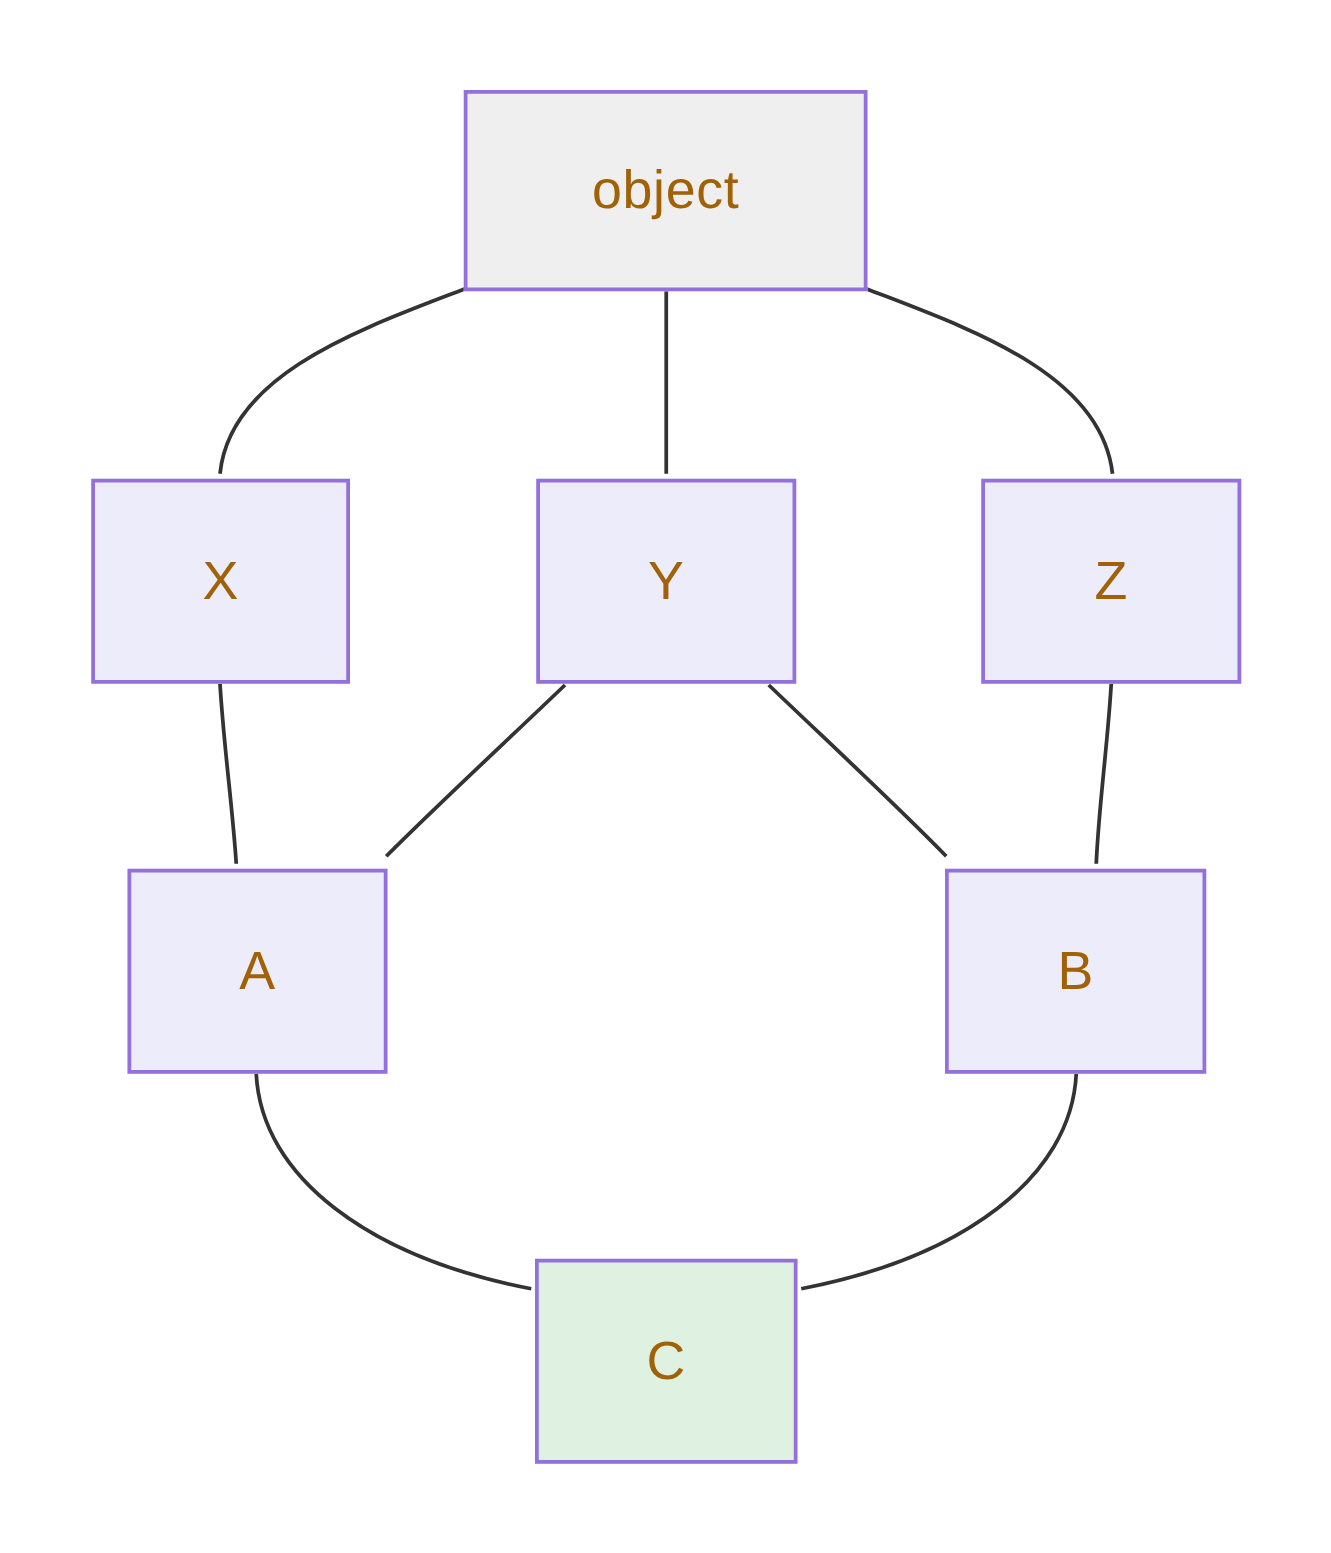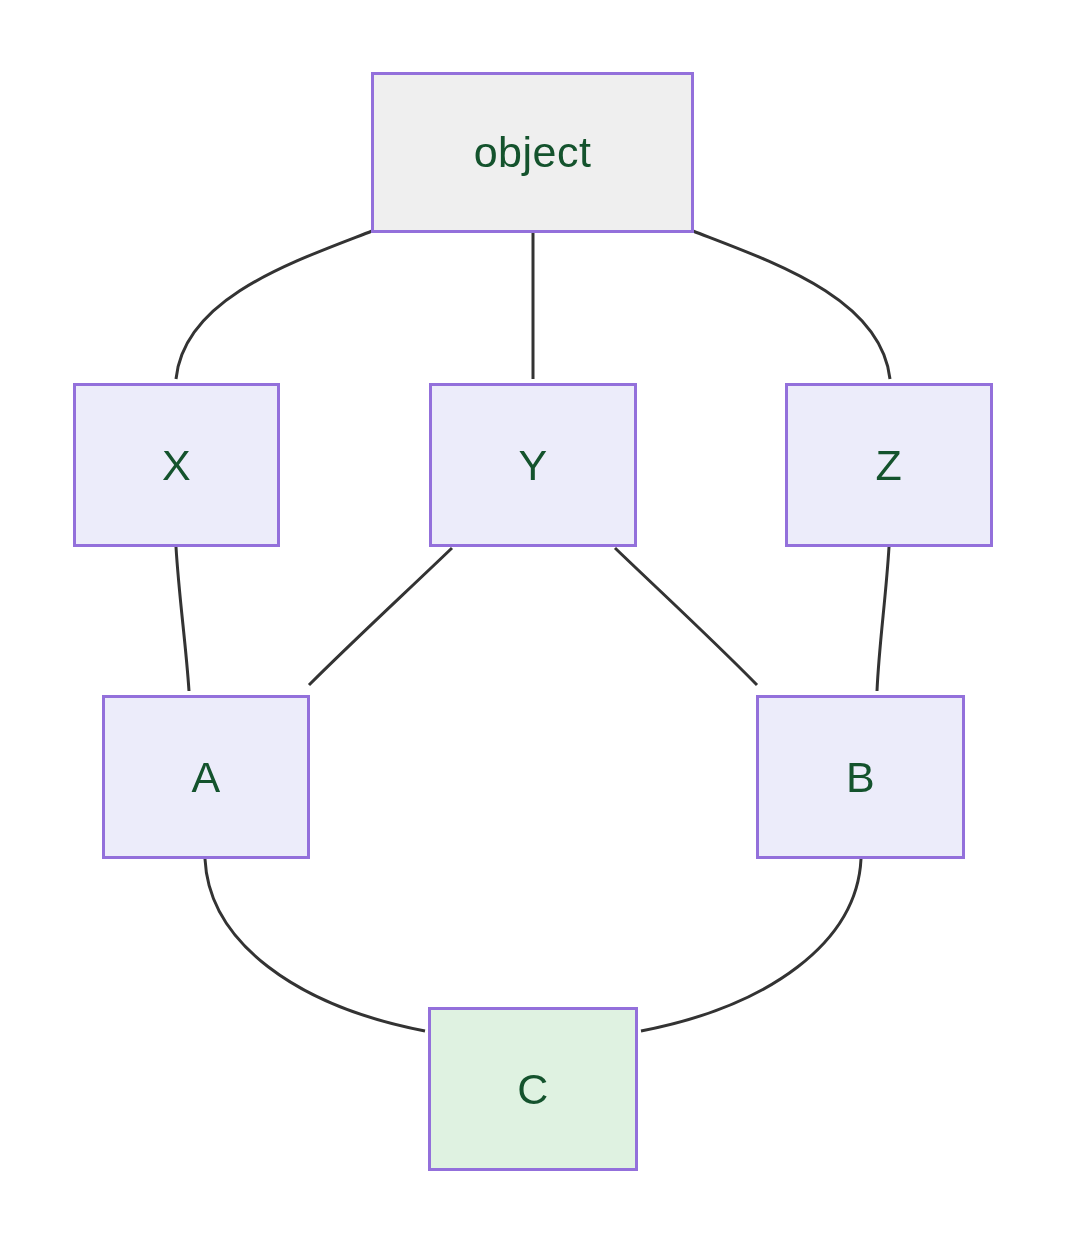--- a/index.html
+++ b/index.html
@@ -30,21 +30,21 @@
     position: absolute;
     box-sizing: border-box;
     border: 3px solid;
     display: flex;
     align-items: center;
     justify-content: center;
     z-index: 1;
   }
   .node-label {
     font-size: 43px;
-    color: #14532d;
+    color: #a16207;
     line-height: 1;
     letter-spacing: 0.5px;
     user-select: none;
   }
 </style>
 </head>
 <body>
 
 <div class="canvas">
   <svg class="edges-svg" width="1065" height="1242" viewBox="0 0 1065 1242">

